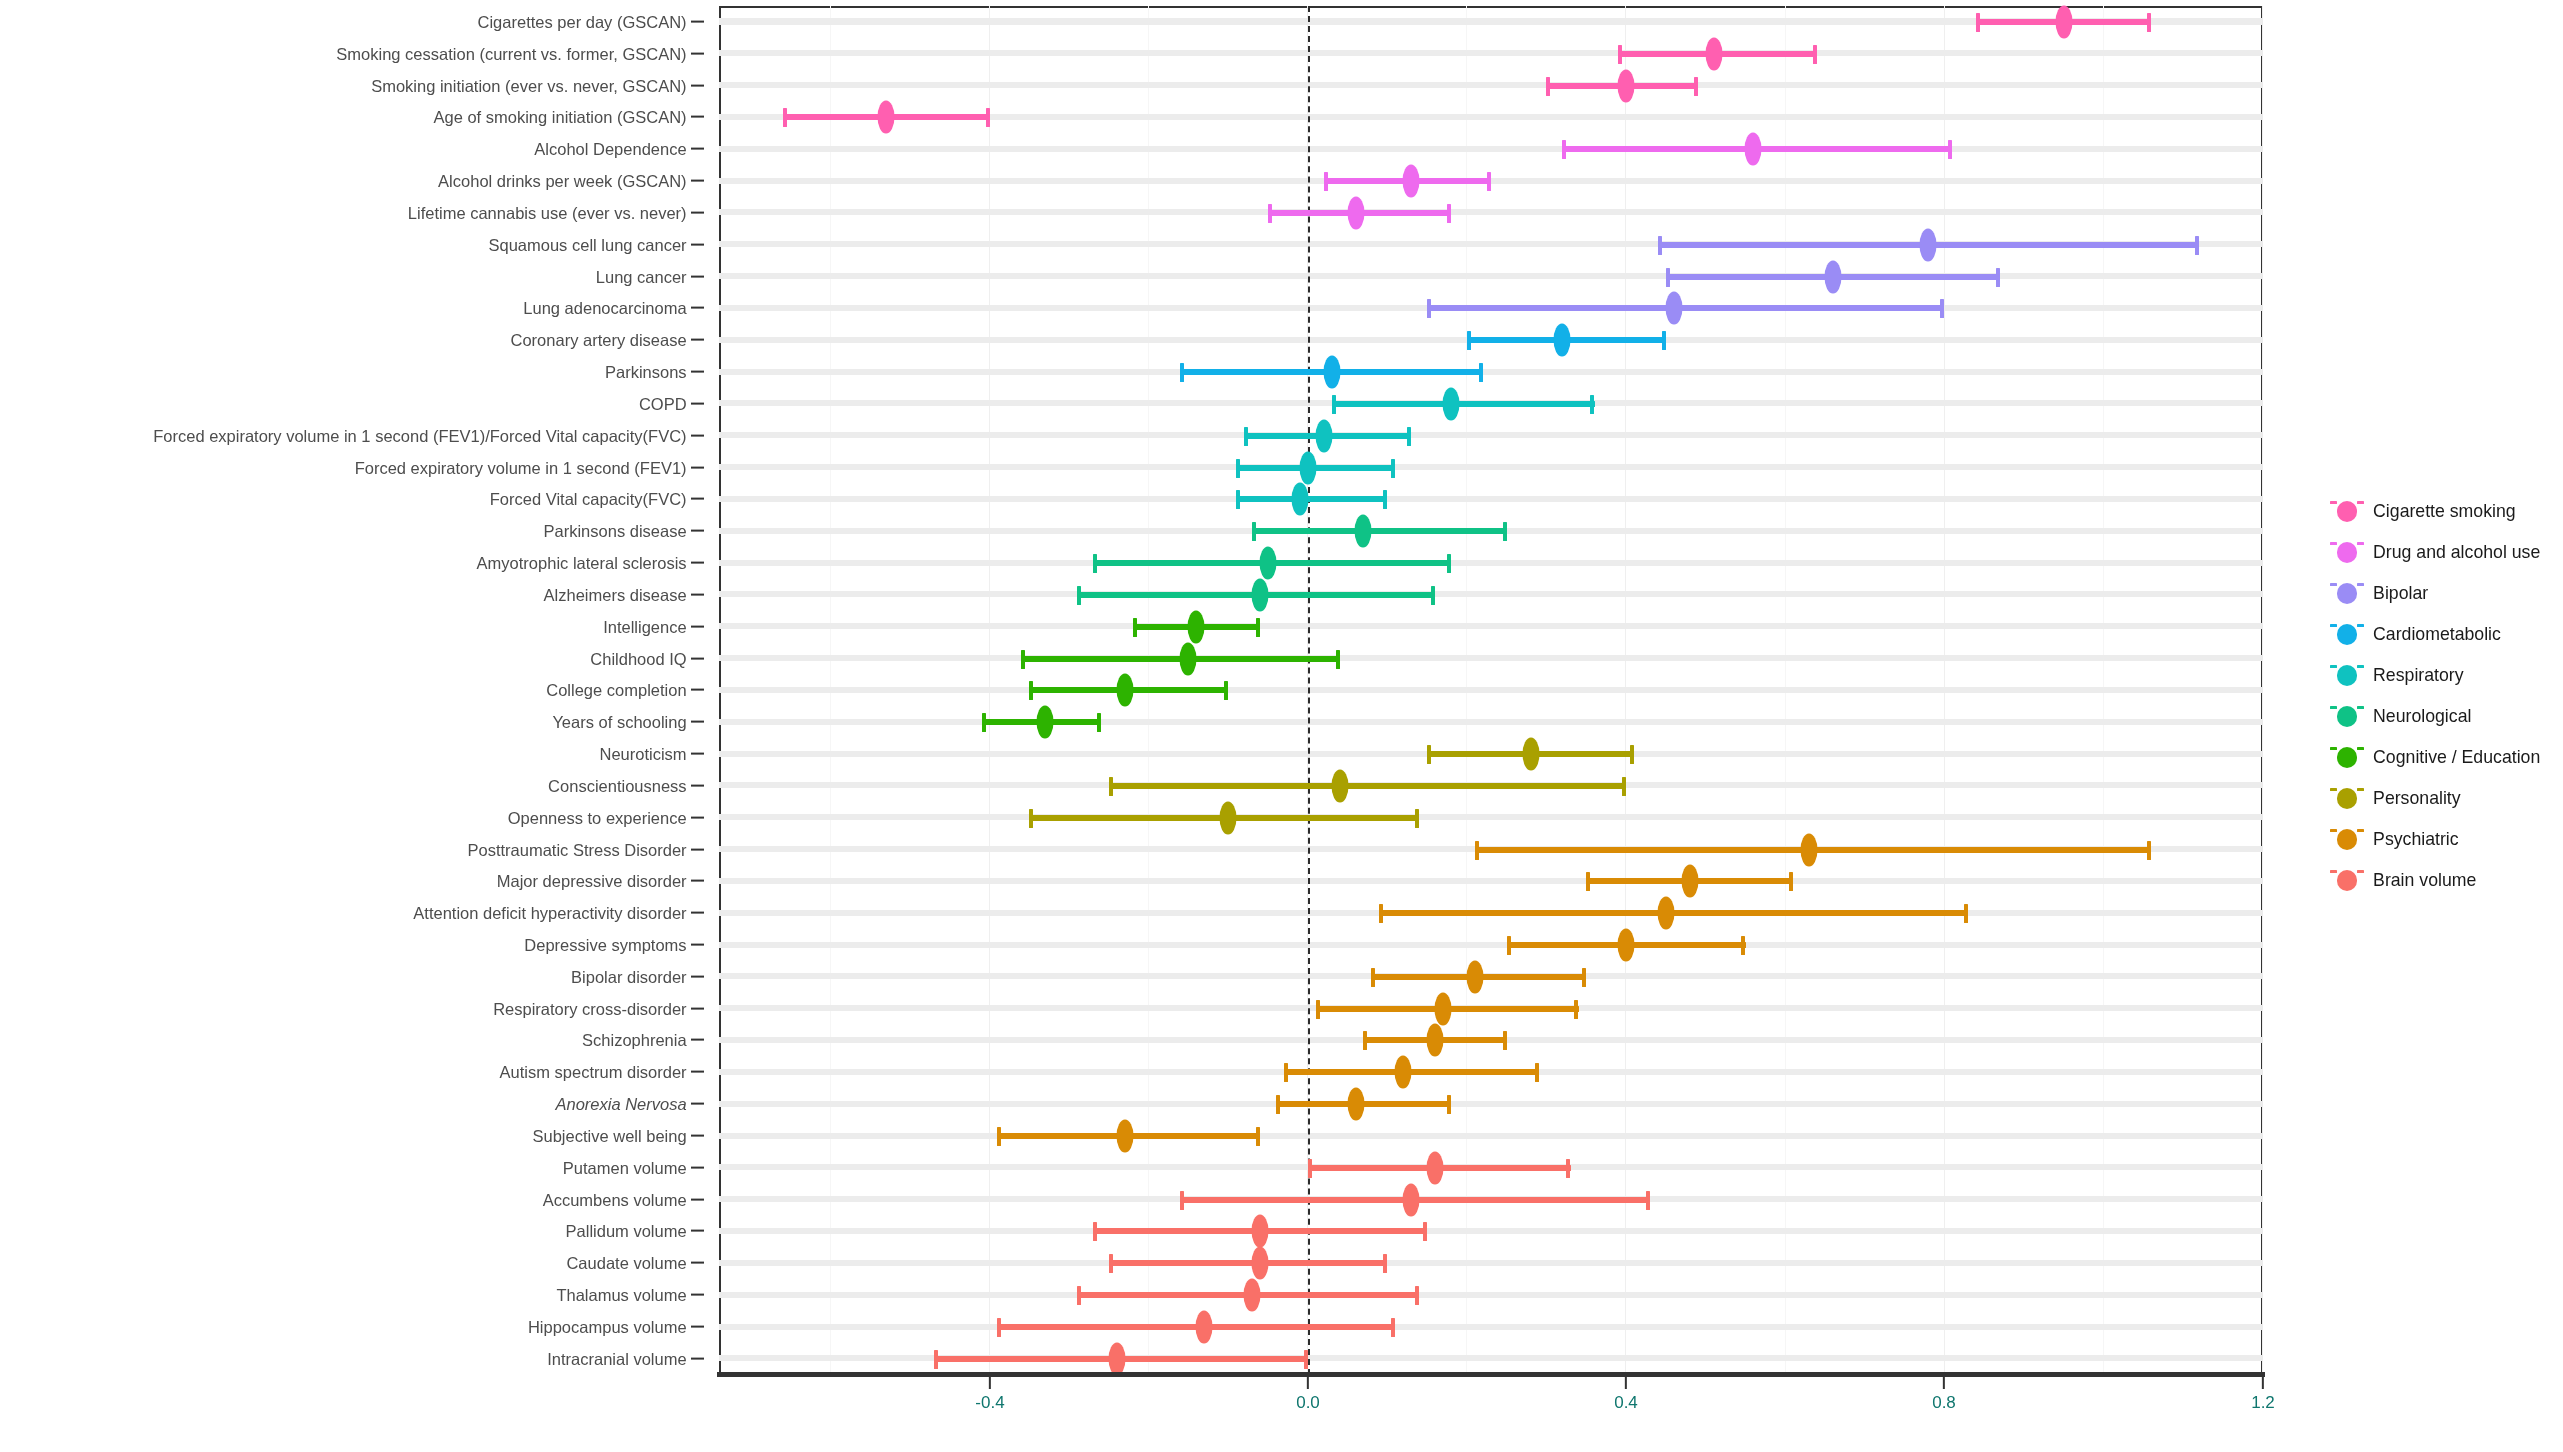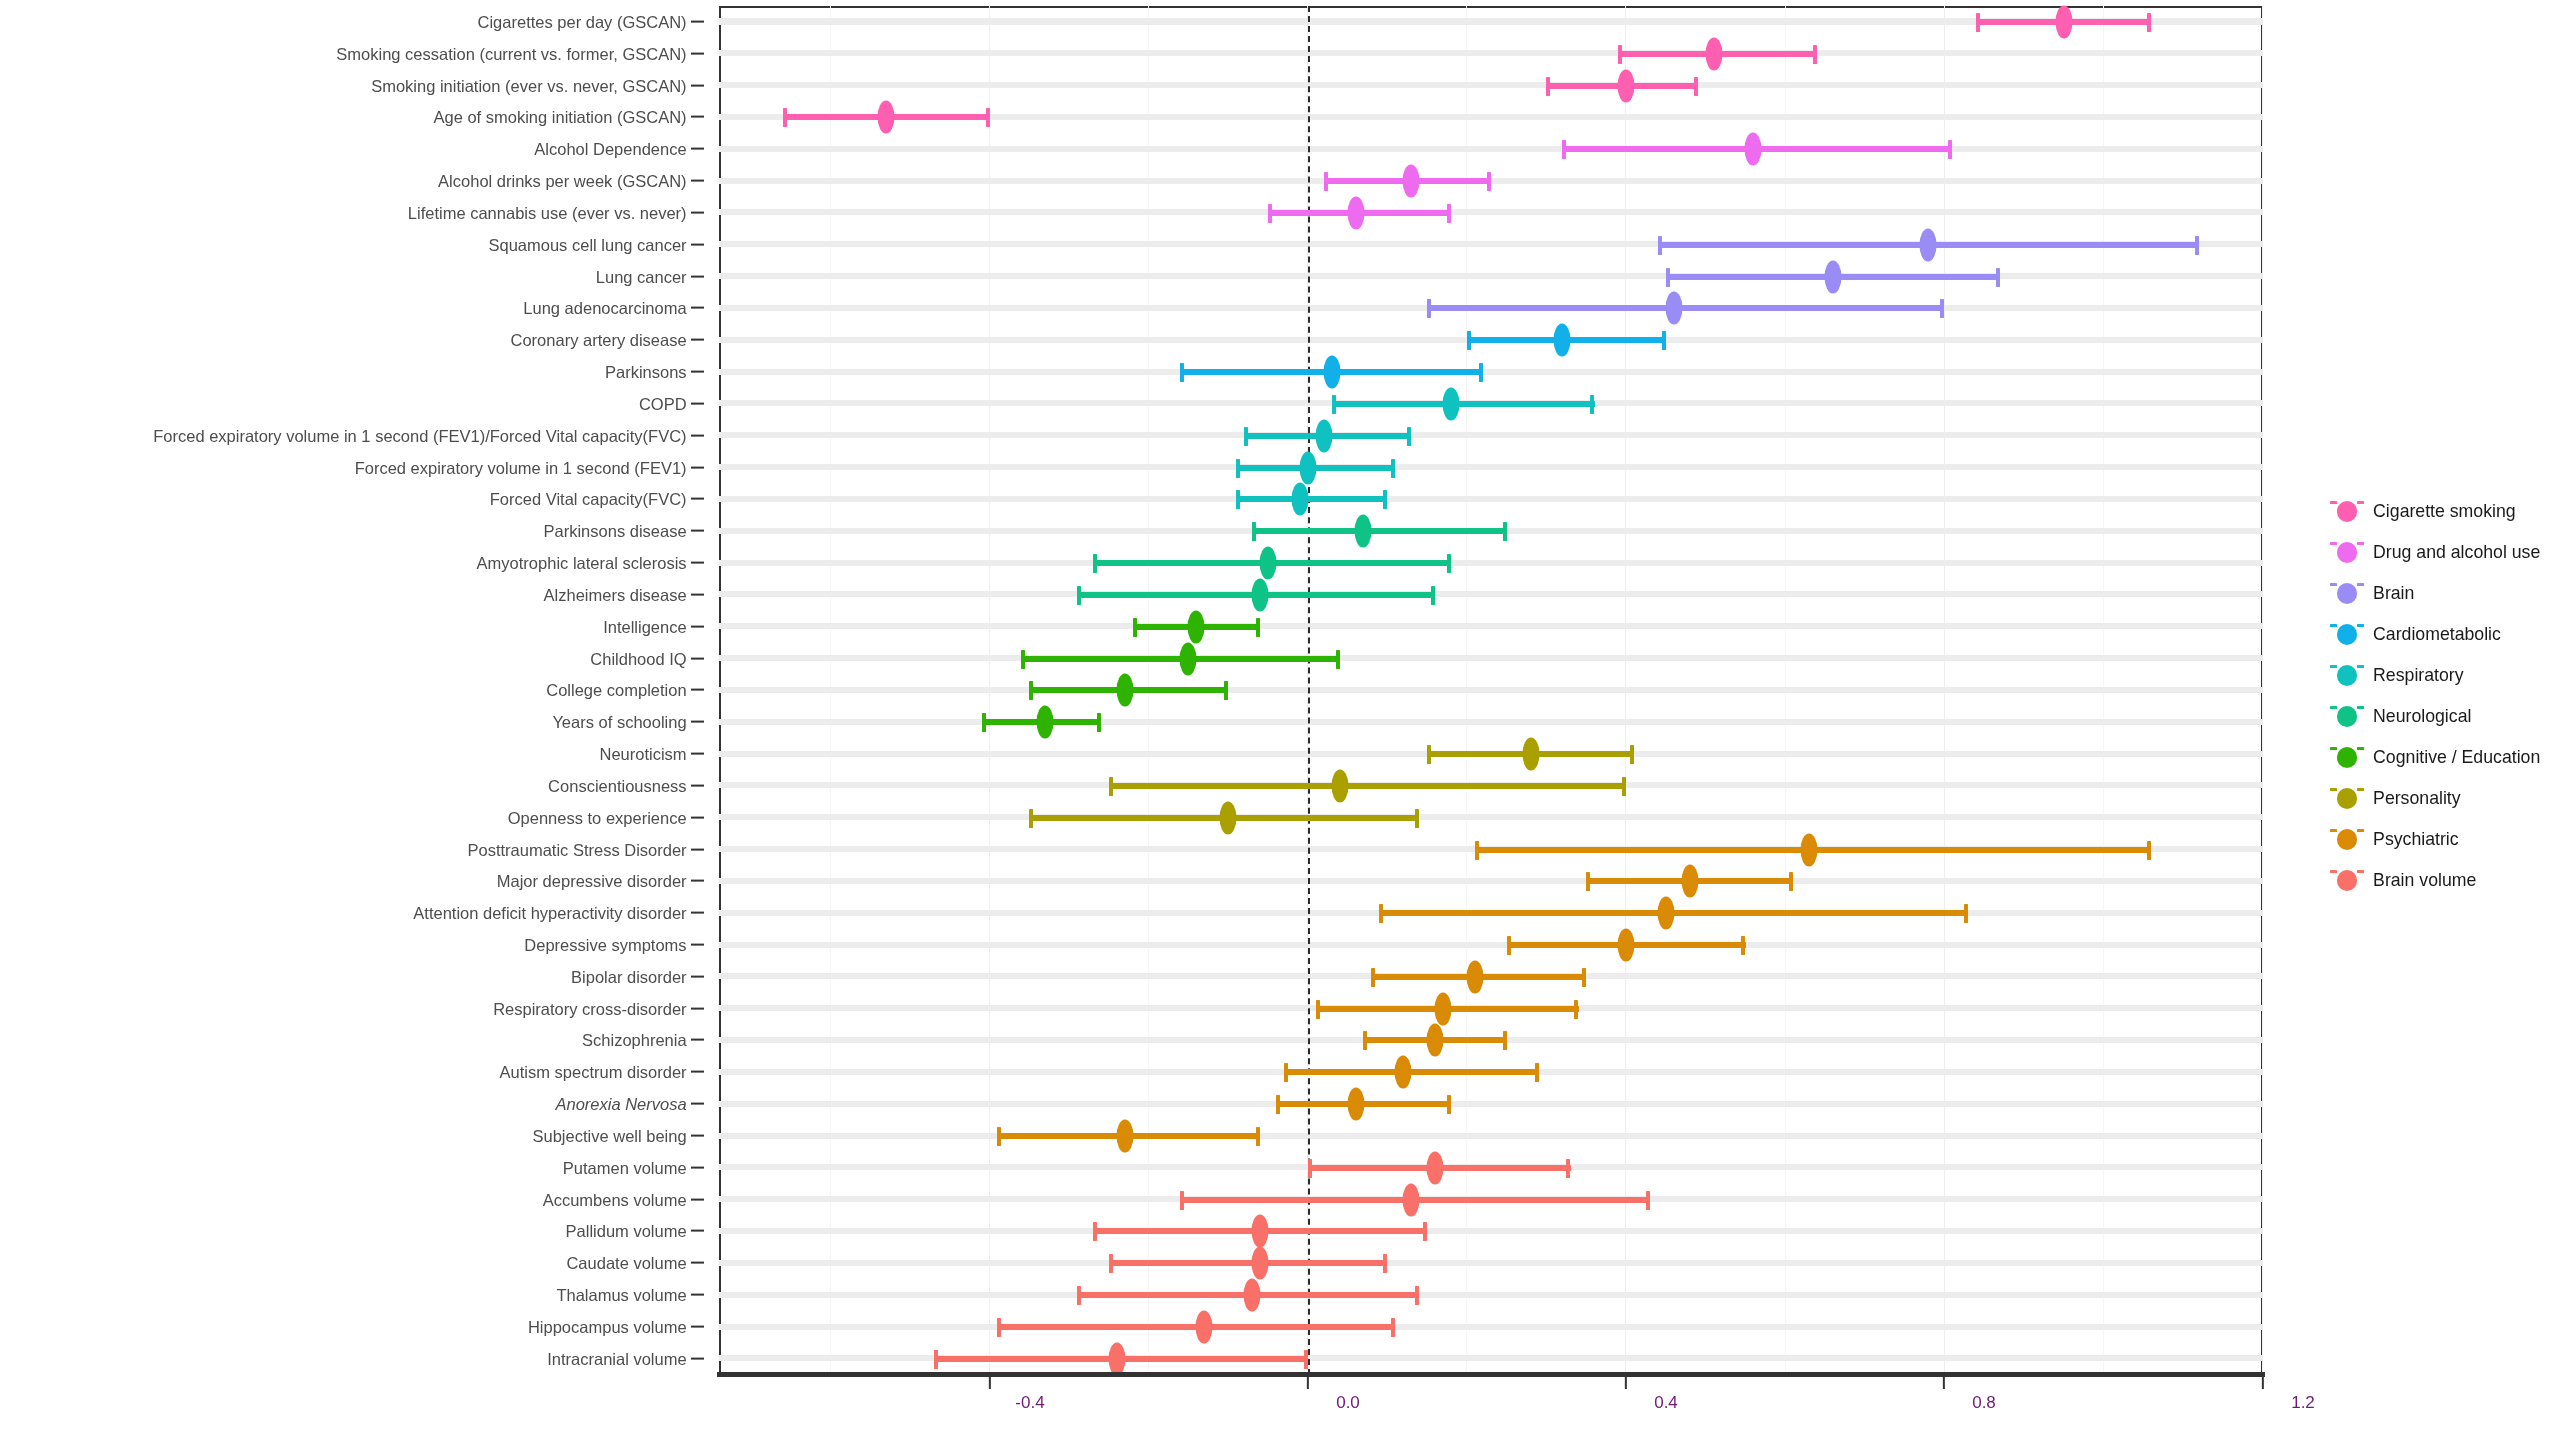--- a/index.html
+++ b/index.html
@@ -23,21 +23,21 @@
   
   .interval{position:absolute;height:0;}
   .bar{position:absolute;height:6.3px;top:-3.1px;border-radius:0.6px;}
   .cap{position:absolute;width:4px;height:19px;top:-9px;border-radius:0.6px;}
   .pt{position:absolute;border-radius:50%;transform:translate(-50%,-50%);}
 
   
   #xaxis{position:absolute;left:719px;top:1372px;width:1544px;height:68px;}
   #xline{position:absolute;left:-2.3px;right:-2.3px;top:0;height:4.6px;background:#333333;}
   .xtick{position:absolute;top:4.6px;width:2.3px;height:12.5px;background:#333333;transform:translateX(-50%);}
-  .xtlab{position:absolute;top:20.5px;transform:translateX(-50%);font-size:17px;color:#701a75;margin-left:40px;}
+  .xtlab{position:absolute;top:20.5px;transform:translateX(-50%);font-size:17px;color:#0f766e;}
   #xtitle{position:absolute;left:719px;top:1415px;width:1544px;text-align:center;
           font-size:18px;color:#1a1a1a;font-weight:bold;}
 
   
   #legend{position:absolute;left:2330px;top:501px;width:228px;}
   .legrow{display:flex;align-items:flex-start;height:41px;}
   .legdash{width:6.8px;height:3.4px;border-radius:0.6px;}
   .legdot{width:20.5px;height:20.5px;border-radius:50%;margin:0 0 0 0;}
   .leglab{font-size:17.7px;color:#1a1a1a;margin-left:9px;white-space:nowrap;}
 </style>
@@ -480,21 +480,21 @@
       <div class="legrow">
         <div class="legdash" style="background: rgb(238, 106, 238);"></div>
         <div class="legdot" style="background: rgb(238, 106, 238);"></div>
         <div class="legdash" style="background: rgb(238, 106, 238);"></div>
         <div class="leglab">Drug and alcohol use</div>
       </div>
       <div class="legrow">
         <div class="legdash" style="background: rgb(154, 140, 245);"></div>
         <div class="legdot" style="background: rgb(154, 140, 245);"></div>
         <div class="legdash" style="background: rgb(154, 140, 245);"></div>
-        <div class="leglab">Brain</div>
+        <div class="leglab">Bipolar</div>
       </div>
       <div class="legrow">
         <div class="legdash" style="background: rgb(18, 176, 232);"></div>
         <div class="legdot" style="background: rgb(18, 176, 232);"></div>
         <div class="legdash" style="background: rgb(18, 176, 232);"></div>
         <div class="leglab">Cardiometabolic</div>
       </div>
       <div class="legrow">
         <div class="legdash" style="background: rgb(15, 194, 192);"></div>
         <div class="legdot" style="background: rgb(15, 194, 192);"></div>

